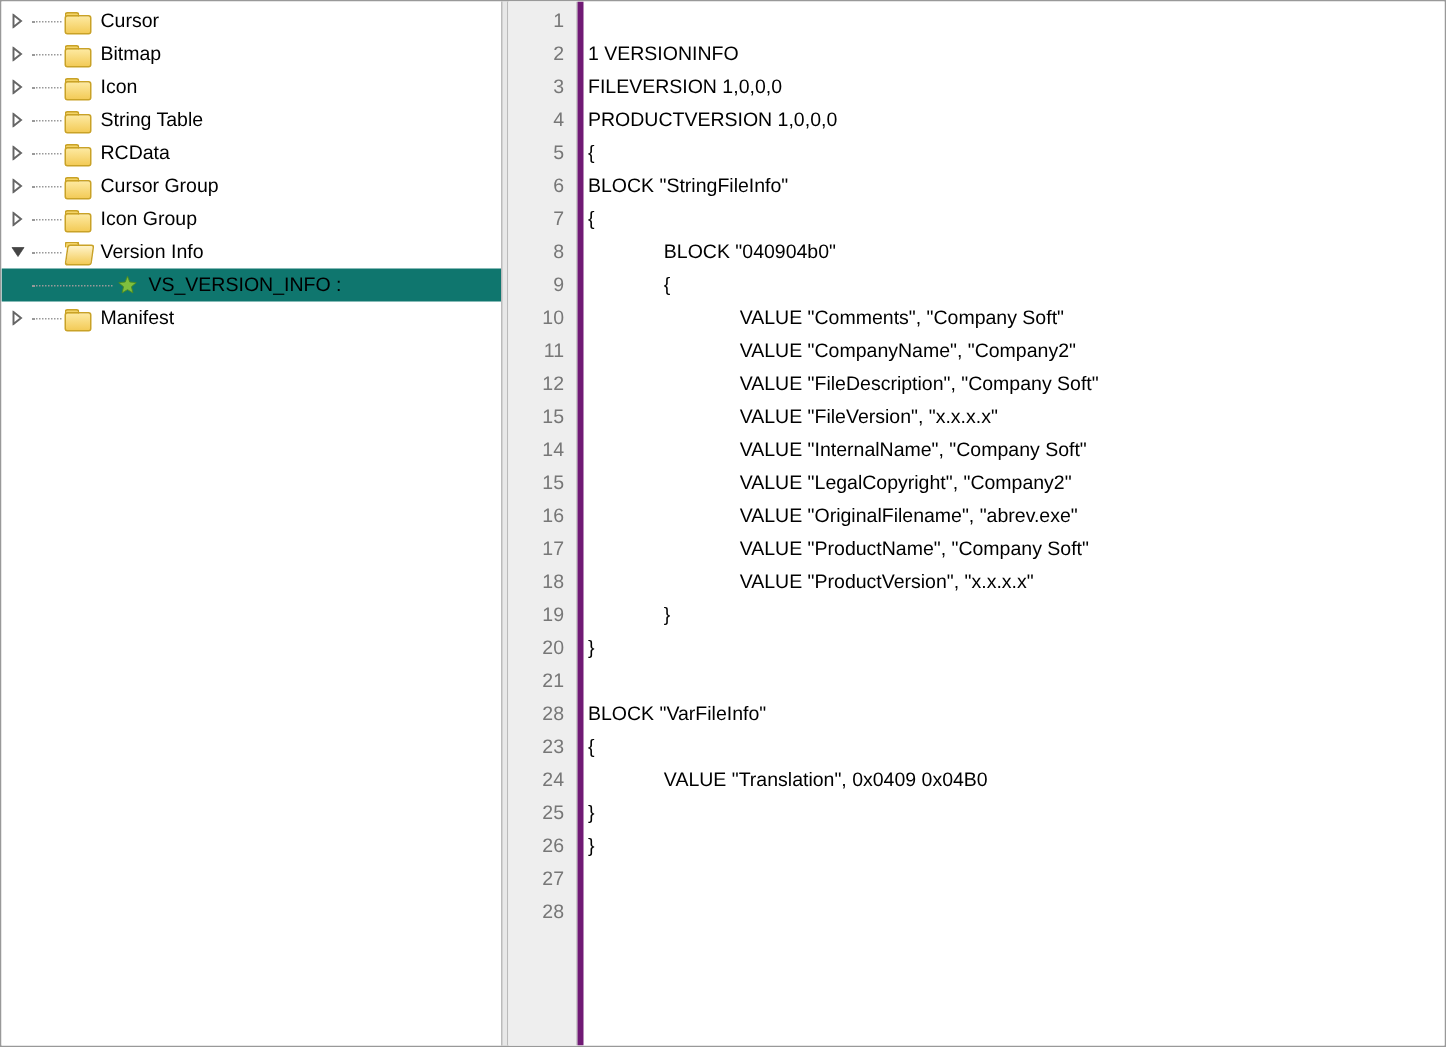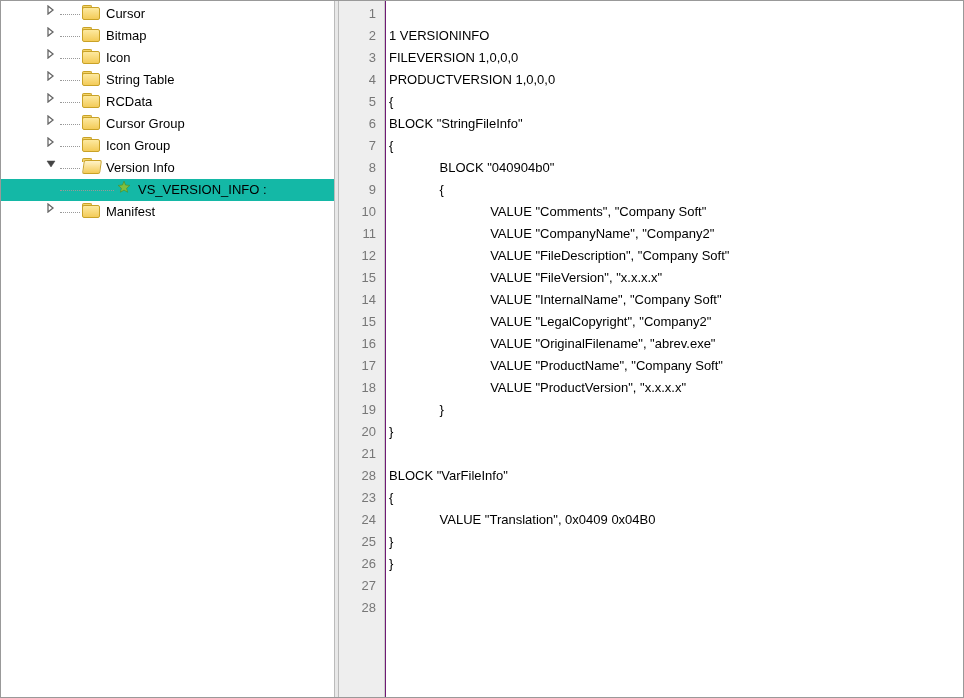--- a/index.html
+++ b/index.html
@@ -3,26 +3,26 @@
 <meta charset="utf-8">
 <style>
 * { margin: 0; padding: 0; box-sizing: border-box; }
 html, body { width: 964px; height: 698px; font-family: Tahoma, Verdana, sans-serif; font-size: 13px; background: #fff; overflow: hidden; }
 .app { display: flex; width: 100%; height: 100%; border: 1px solid #999; }
 .tree-panel { width: 333px; height: 100%; background: #fff; overflow: auto; padding-top: 2px; }
 .splitter { width: 5px; height: 100%; background: #e8e8e8; border-left: 1px solid #bbb; border-right: 1px solid #bbb; cursor: col-resize; }
 .editor-panel { flex: 1; height: 100%; display: flex; background: #fff; overflow: hidden; }
 .gutter { width: 46px; background: #eee; border-right: 1px solid #ccc; padding-top: 2px; }
 .gutter-line { height: 22px; line-height: 22px; text-align: right; padding-right: 8px; color: #777; font-family: Verdana, sans-serif; font-size: 13px; }
-.code { flex: 1; padding-top: 2px; padding-left: 3px; border-left: 1px solid #701a75; font-family: Verdana, Tahoma, sans-serif; font-size: 13px; color: #000; }
+.code { flex: 1; padding-top: 2px; padding-left: 3px; border-left: 4px solid #701a75; font-family: Verdana, Tahoma, sans-serif; font-size: 13px; color: #000; }
 .code-line { height: 22px; line-height: 22px; white-space: pre; }
 .tree { list-style: none; }
 .tree-node { }
-.tree-row { display: flex; height: 22px; line-height: 22px; cursor: default; white-space: nowrap; padding-left: 39px; }
-.tree-row.selected { background: #14b8a6; }
+.tree-row { display: flex; align-items: center; height: 22px; line-height: 22px; cursor: default; white-space: nowrap; }
+.tree-row.selected { background: #0f766e; }
 .expander { width: 14px; height: 14px; display: inline-flex; align-items: center; justify-content: center; margin-left: 4px; color: #666; }
 .expander svg { width: 10px; height: 10px; display:block; }
 .dots { flex: 0 0 auto; width: 24px; height: 22px; position: relative; }
 .dots::before { content: ""; position: absolute; left: 2px; right: 2px; top: 50%; border-top: 1px dotted #999; }
 .dots-child { flex: 0 0 auto; width: 58px; height: 22px; position: relative; }
 .dots-child::before { content: ""; position: absolute; left: 2px; right: 2px; top: 50%; border-top: 1px dotted #999; }
 .folder-icon { width: 18px; height: 16px; display:inline-block; position:relative; margin-right:4px; }
 .folder-icon::before { content:""; position:absolute; left:0; top:2px; width:8px; height:3px; background:#f4d469; border:1px solid #c9a227; border-bottom:none; border-radius:2px 2px 0 0; }
 .folder-icon::after { content:""; position:absolute; left:0; top:4px; width:16px; height:11px; background:linear-gradient(#fde9a0,#f3cb58); border:1px solid #c9a227; border-radius:2px; }
 .folder-open::before { content:""; position:absolute; left:0; top:1px; width:8px; height:3px; background:#f4d469; border:1px solid #c9a227; border-bottom:none; border-radius:2px 2px 0 0; }

